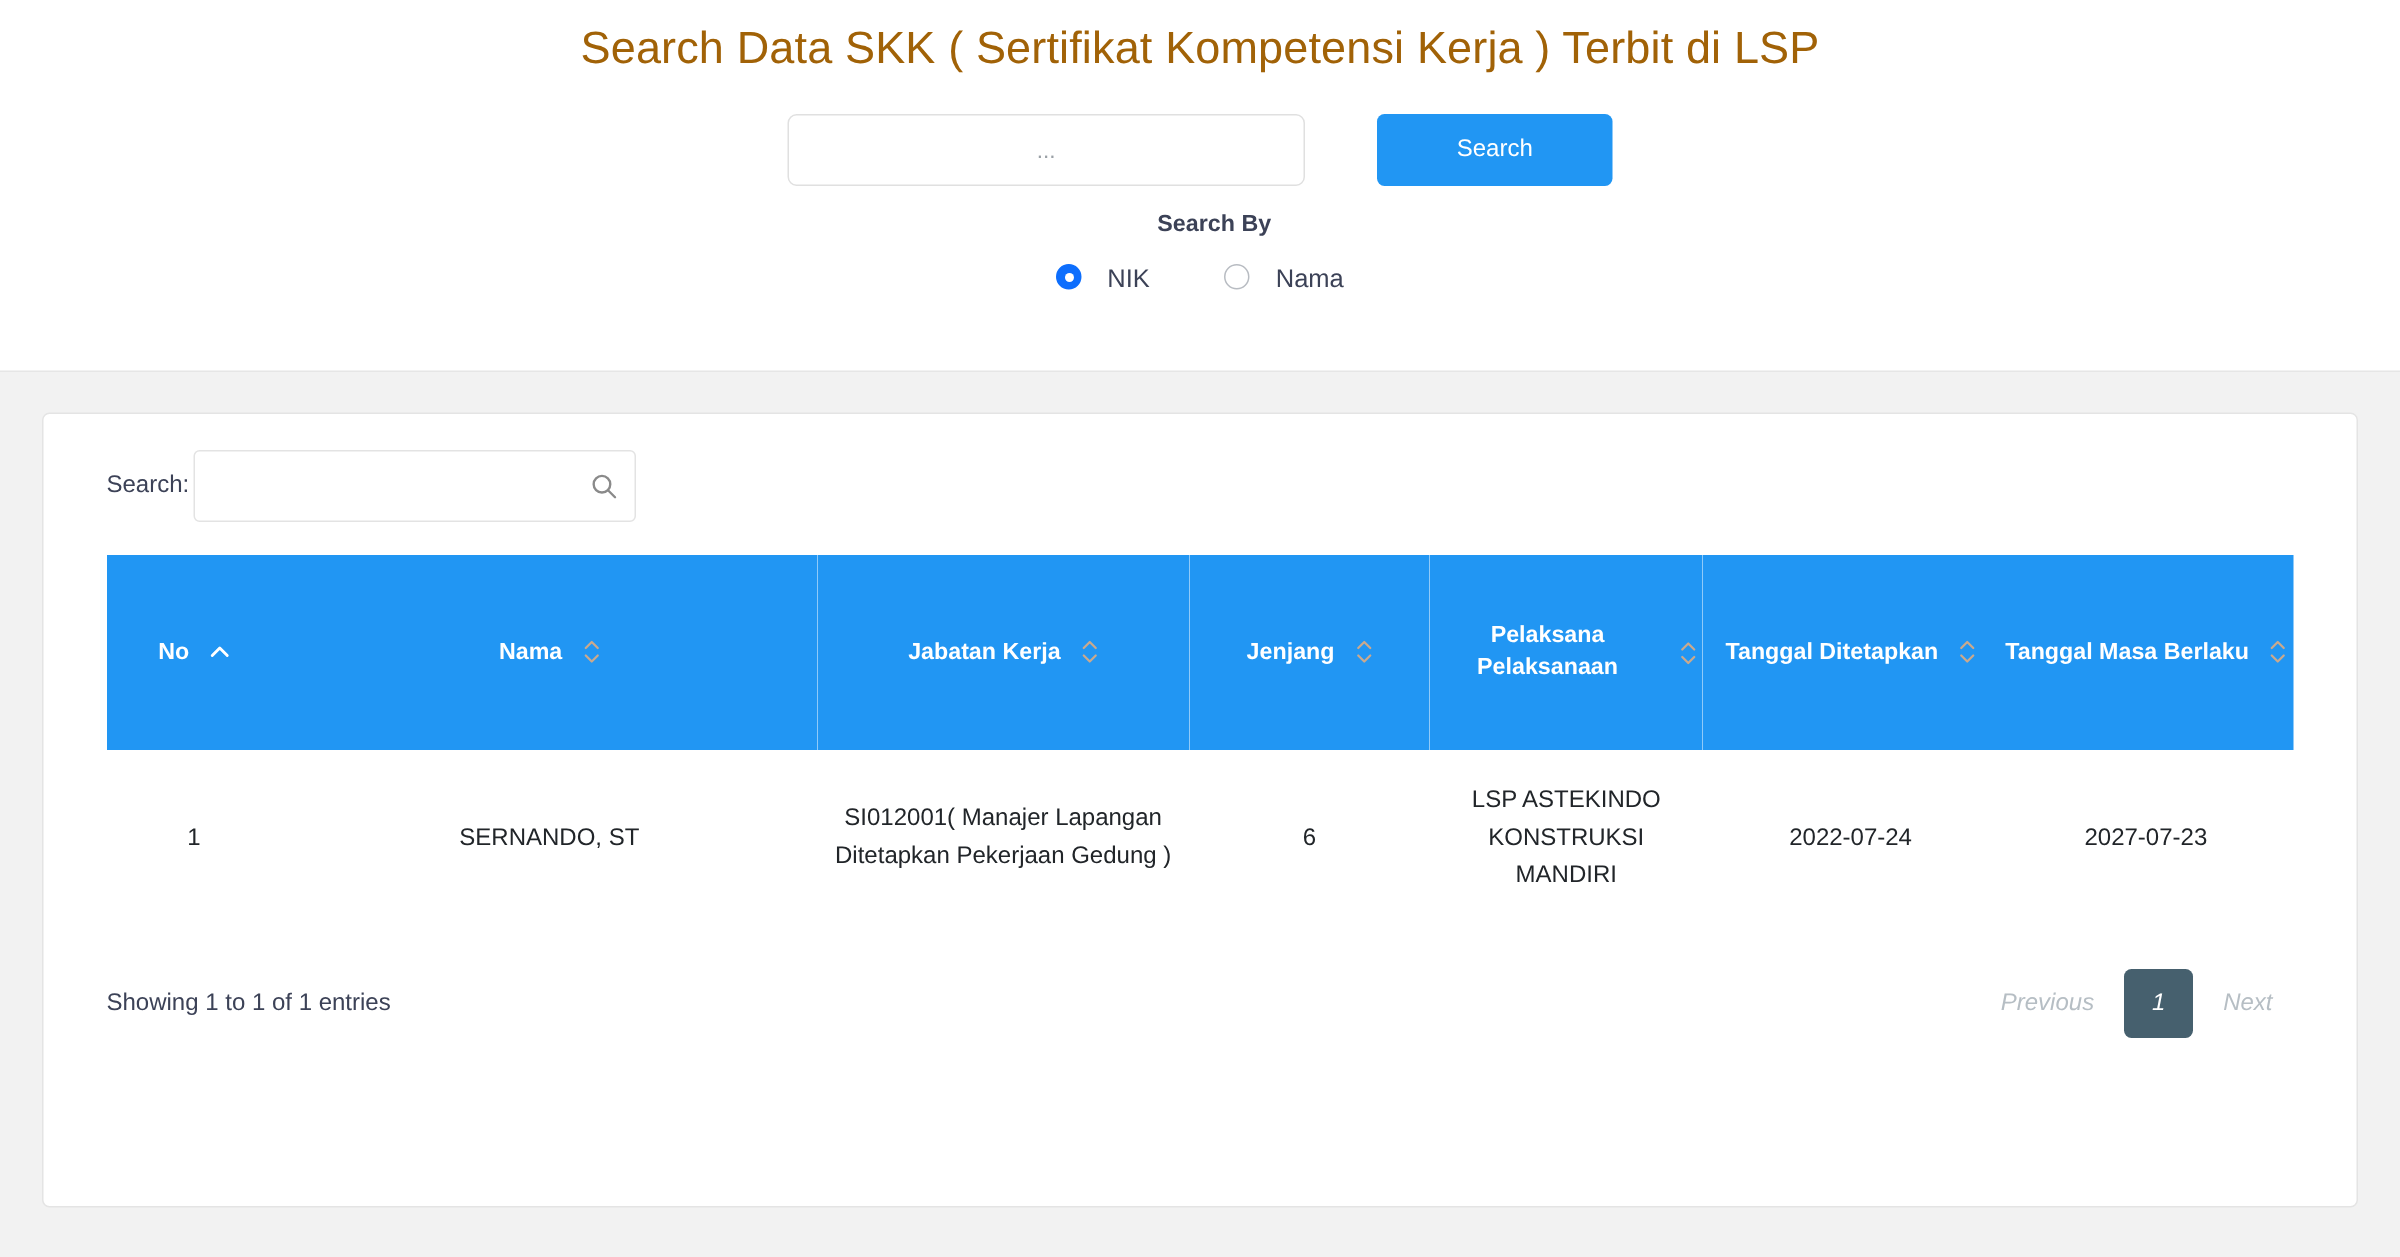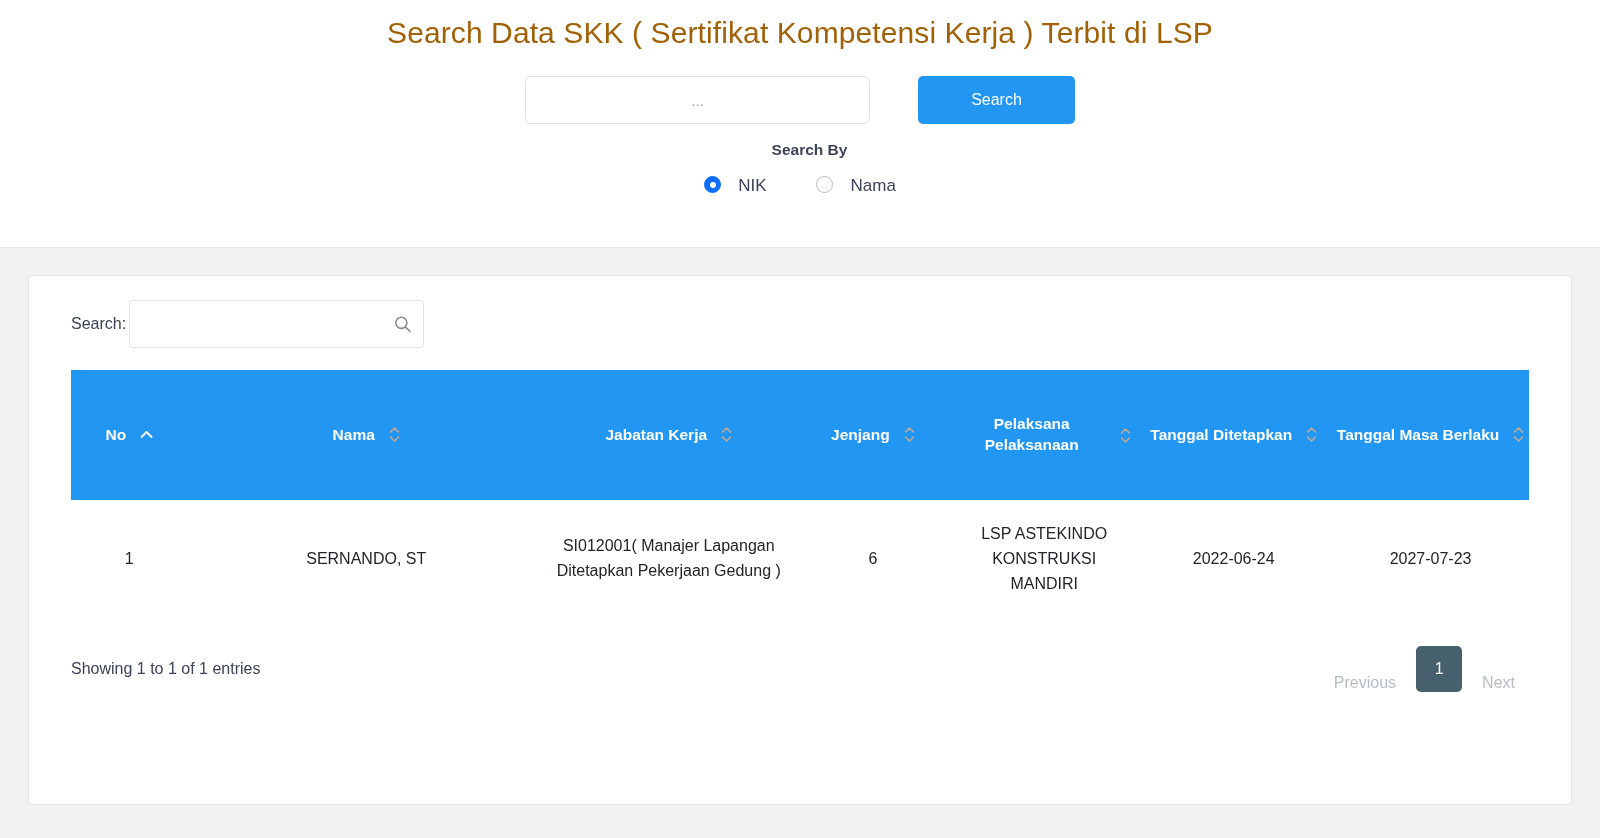--- a/index.html
+++ b/index.html
@@ -246,22 +246,23 @@
     align-items: center;
     padding: 8px 42px 0 42px;
     margin-top: 6px;
   }
   .dt-info {
     font-size: 16px;
     color: #3c4257;
   }
   .dt-paginate {
     display: flex;
-    align-items: flex-end;
+    align-items: center;
     gap: 0;
+    font-style: italic;
   }
   .page-link {
     font-size: 16px;
     color: #b6bec4;
     padding: 0 14px;
     cursor: pointer;
     user-select: none;
   }
   .page-num {
     min-width: 46px;
@@ -409,21 +410,21 @@
             </th>
           </tr>
         </thead>
         <tbody>
           <tr>
             <td>1</td>
             <td>SERNANDO, ST</td>
             <td>SI012001( Manajer Lapangan Ditetapkan Pekerjaan Gedung )</td>
             <td>6</td>
             <td>LSP ASTEKINDO KONSTRUKSI MANDIRI</td>
-            <td>2022-06-24</td>
+            <td>2022-07-24</td>
             <td>2027-07-23</td>
           </tr>
         </tbody>
       </table>
     </div>
 
     <div class="table-footer">
       <div class="dt-info">Showing 1 to 1 of 1 entries</div>
       <div class="dt-paginate">
         <span class="page-link">Previous</span>

